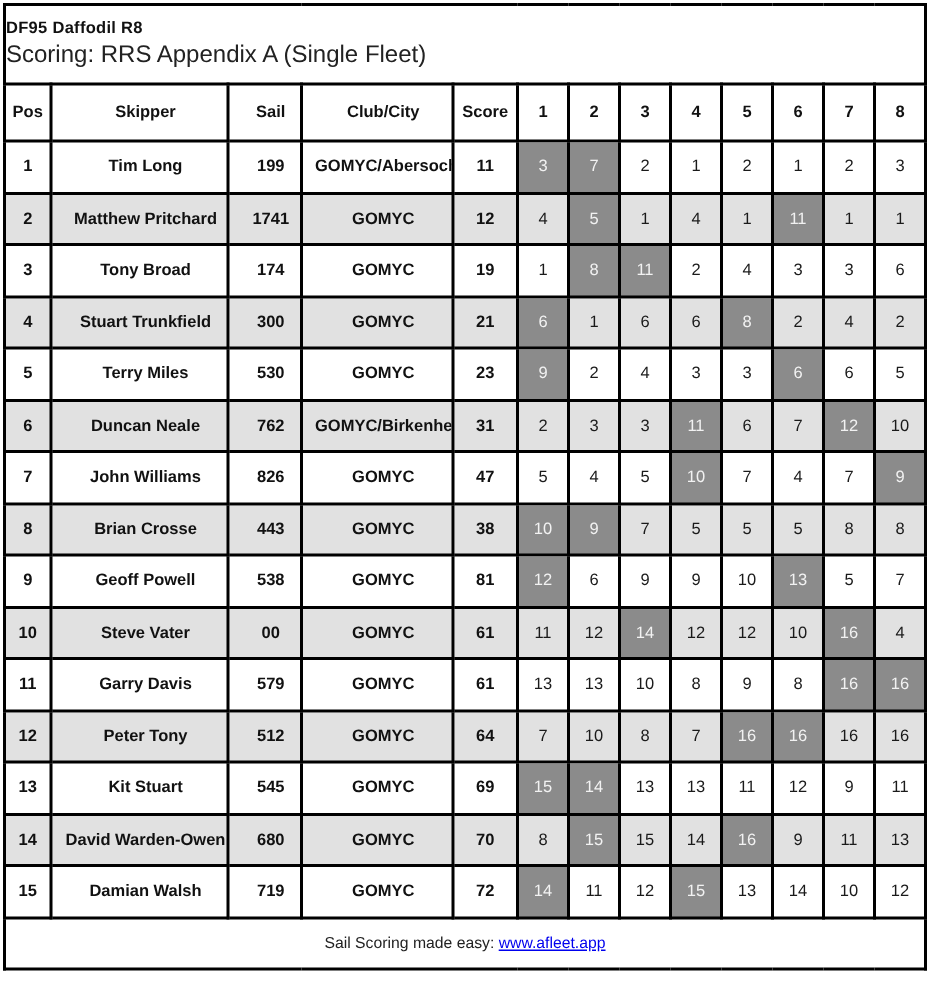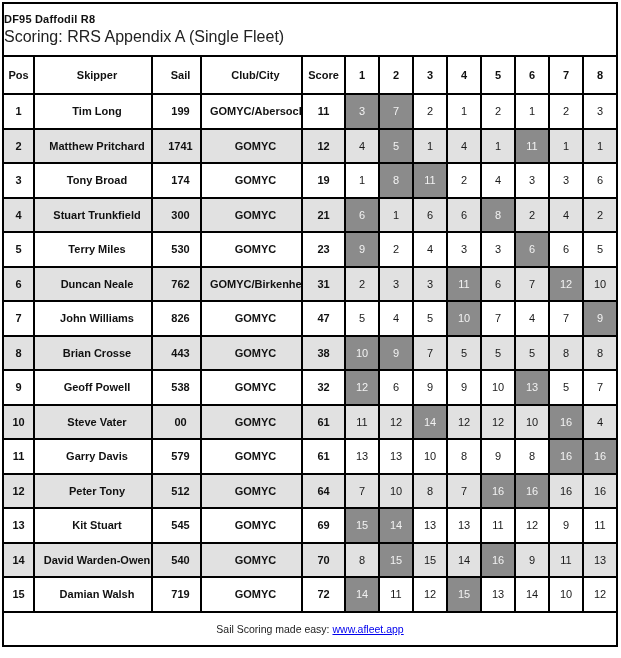--- a/index.html
+++ b/index.html
@@ -229,21 +229,21 @@
           <td>5</td>
           <td>5</td>
           <td>8</td>
           <td>8</td>
         </tr>
         <tr class="datarow">
           <td class="b">9</td>
           <td class="b al">Geoff Powell</td>
           <td class="b al">538</td>
           <td class="b al">GOMYC</td>
-          <td class="b">32</td>
+          <td class="b">81</td>
           <td class="discard">12</td>
           <td>6</td>
           <td>9</td>
           <td>9</td>
           <td>10</td>
           <td class="discard">13</td>
           <td>5</td>
           <td>7</td>
         </tr>
         <tr class="datarow alt">
@@ -302,21 +302,21 @@
           <td>13</td>
           <td>13</td>
           <td>11</td>
           <td>12</td>
           <td>9</td>
           <td>11</td>
         </tr>
         <tr class="datarow alt">
           <td class="b">14</td>
           <td class="b al">David Warden-Owen</td>
-          <td class="b al">540</td>
+          <td class="b al">680</td>
           <td class="b al">GOMYC</td>
           <td class="b">70</td>
           <td>8</td>
           <td class="discard">15</td>
           <td>15</td>
           <td>14</td>
           <td class="discard">16</td>
           <td>9</td>
           <td>11</td>
           <td>13</td>

